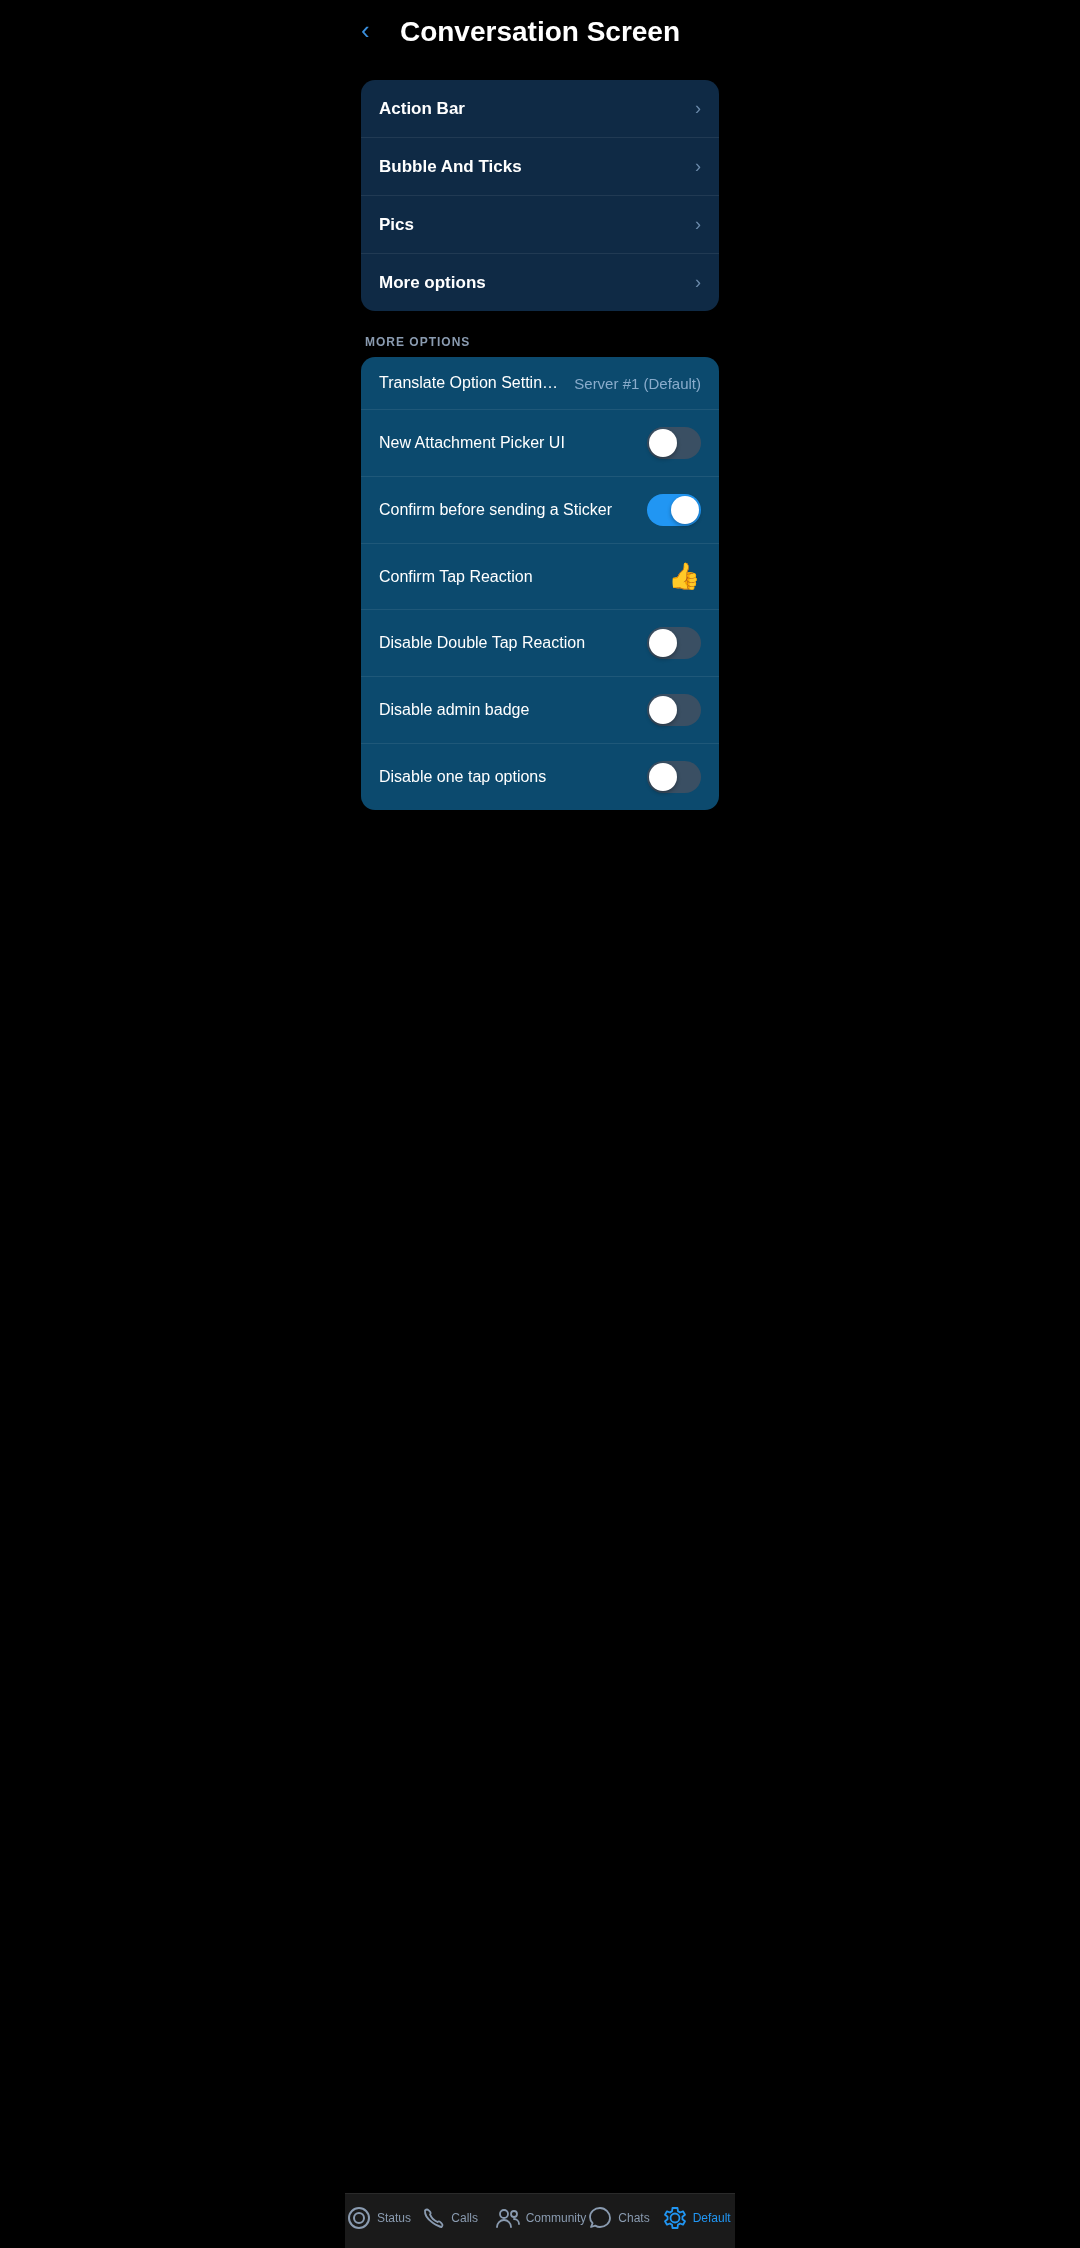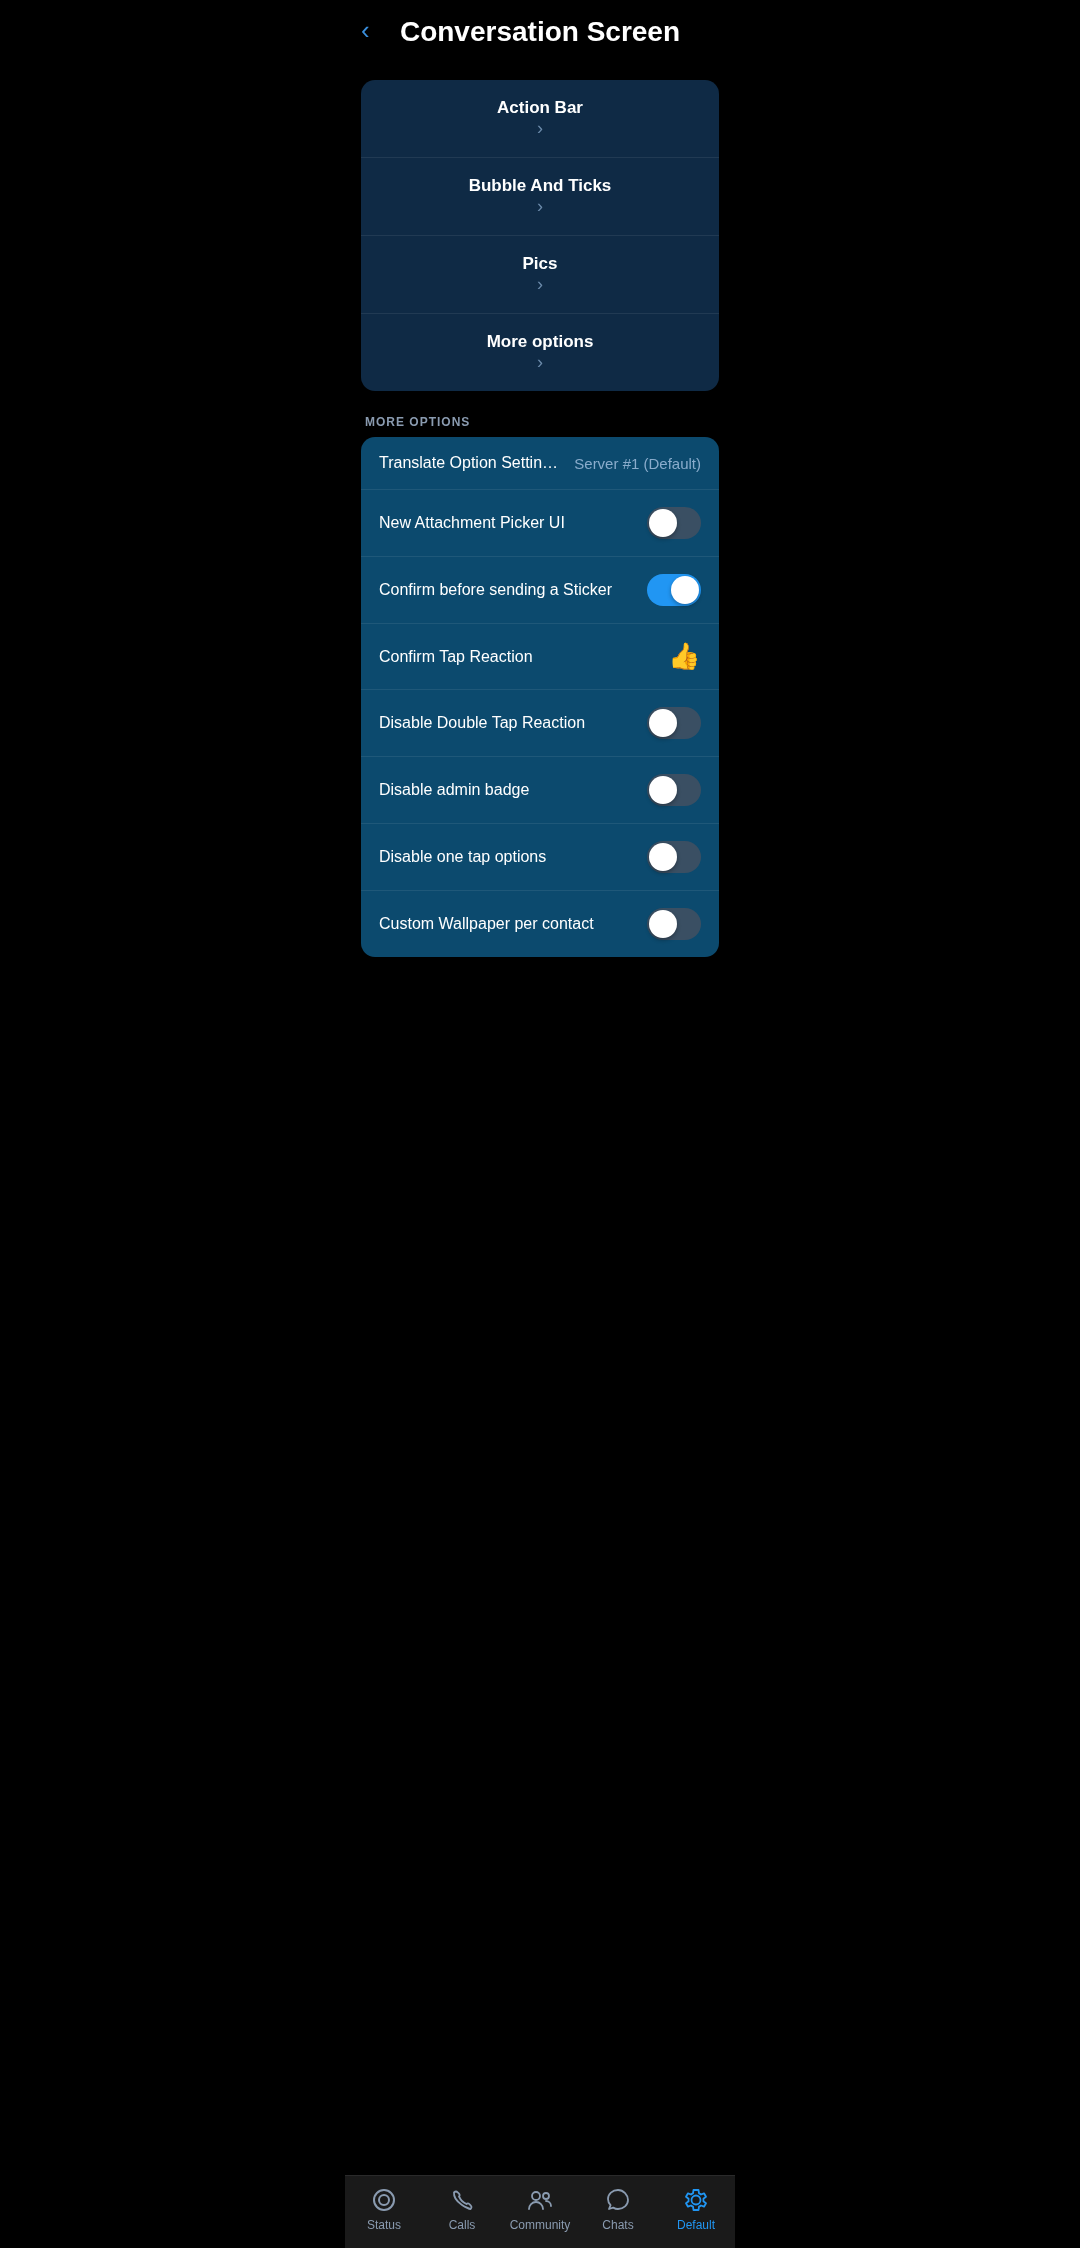--- a/index.html
+++ b/index.html
@@ -54,21 +54,20 @@
       overflow: hidden;
     }
 
     .card-item {
       display: flex;
       align-items: center;
       justify-content: space-between;
       padding: 18px 18px;
       border-bottom: 1px solid rgba(255,255,255,0.08);
       cursor: pointer;
-      flex-direction: column;
     }
 
     .card-item:last-child {
       border-bottom: none;
     }
 
     .card-item-label {
       font-size: 17px;
       font-weight: 600;
       color: #fff;
@@ -172,21 +171,21 @@
       background: #1a1a1a;
       display: flex;
       justify-content: space-around;
       align-items: center;
       padding: 10px 0 16px;
       border-top: 1px solid #2a2a2a;
     }
 
     .nav-item {
       display: flex;
-      flex-direction: column;
+      flex-direction: row;
       align-items: center;
       gap: 4px;
       cursor: pointer;
       flex: 1;
     }
 
     .nav-icon {
       width: 28px;
       height: 28px;
       display: flex;
@@ -296,26 +295,20 @@
       </div>
     </div>
 
     <div class="option-row">
       <span class="option-label">Disable one tap options</span>
       <div class="toggle off">
         <div class="toggle-knob"></div>
       </div>
     </div>
 
-    <div class="option-row">
-      <span class="option-label">Custom Wallpaper per contact</span>
-      <div class="toggle off">
-        <div class="toggle-knob"></div>
-      </div>
-    </div>
 
   </div>
 </div>
 
 <div class="bottom-nav">
 
   <div class="nav-item">
     <div class="nav-icon">
       <svg width="26" height="26" viewBox="0 0 26 26">
         <circle cx="13" cy="13" r="10" stroke="#8a9bb0" stroke-width="2" fill="none"></circle>

